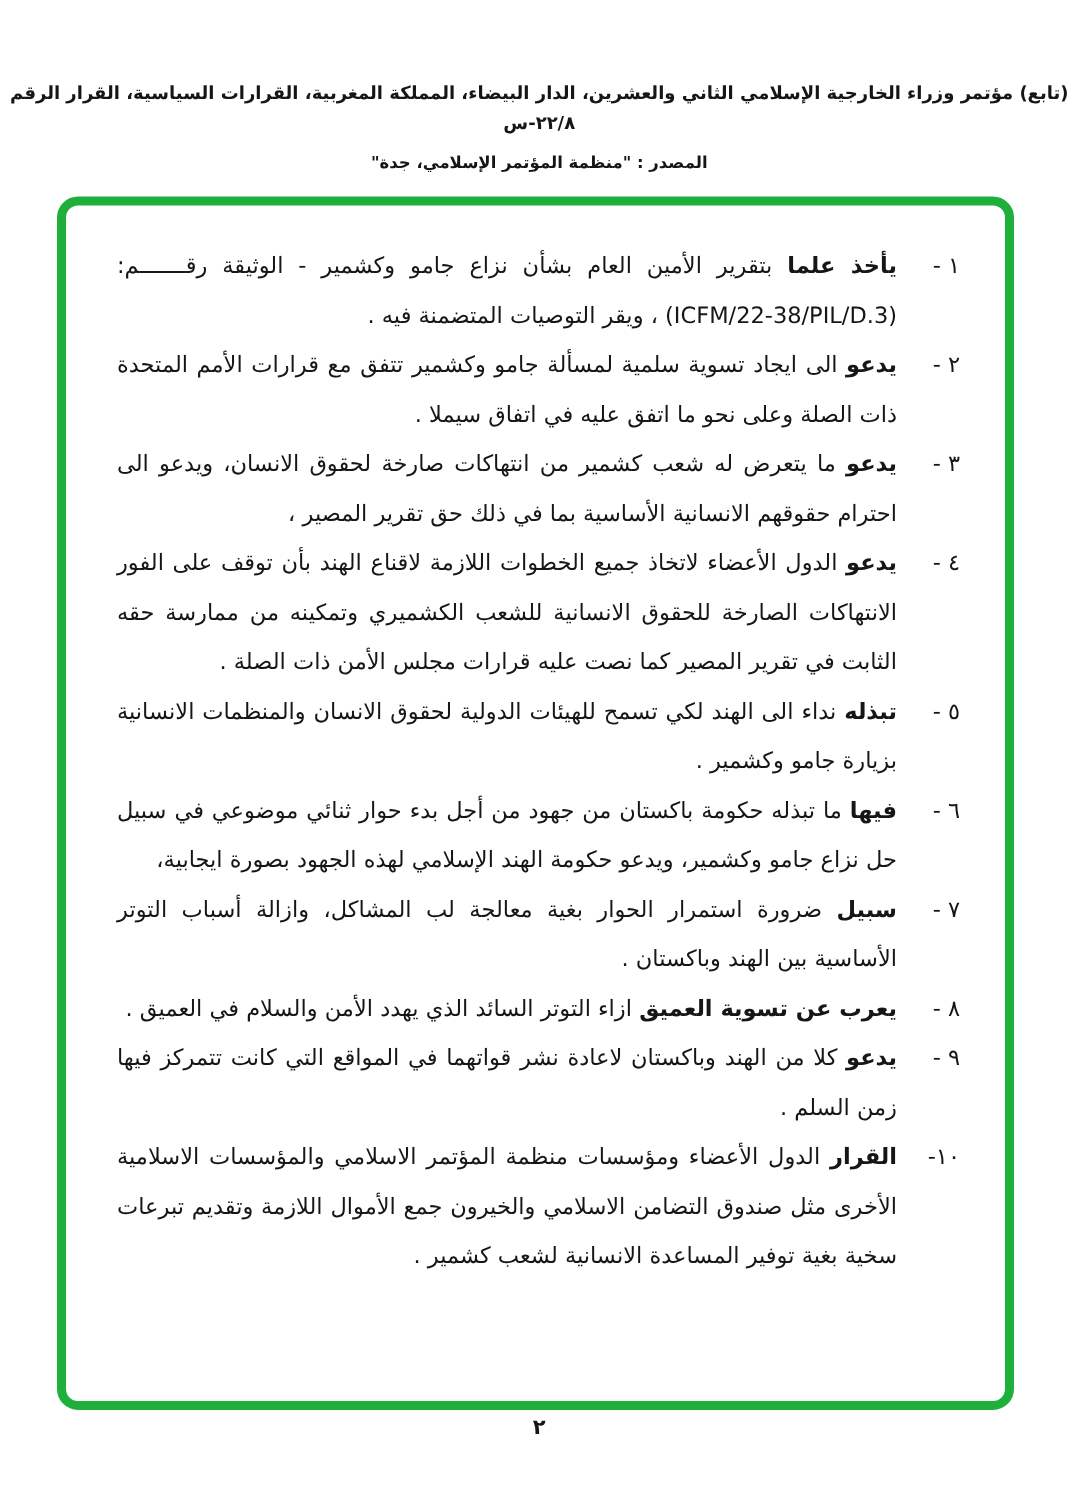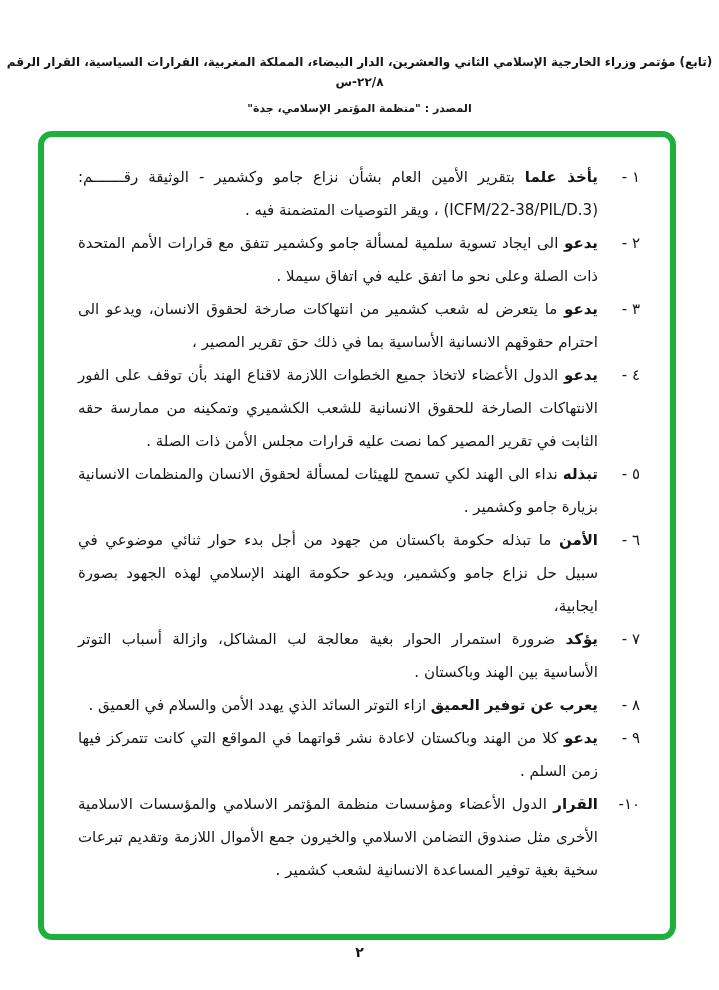--- a/index.html
+++ b/index.html
@@ -95,36 +95,36 @@
           <div class="txt"><span class="lead">يدعو</span><span> ما يتعرض له شعب كشمير من انتهاكات صارخة لحقوق الانسان، ويدعو الى احترام حقوقهم الانسانية الأساسية بما في ذلك حق تقرير المصير ،</span></div>
         </li>
 
         <li class="clause">
           <span class="num">٤ -</span>
           <div class="txt"><span class="lead">يدعو</span><span> الدول الأعضاء لاتخاذ جميع الخطوات اللازمة لاقناع الهند بأن توقف على الفور الانتهاكات الصارخة للحقوق الانسانية للشعب الكشميري وتمكينه من ممارسة حقه الثابت في تقرير المصير كما نصت عليه قرارات مجلس الأمن ذات الصلة .</span></div>
         </li>
 
         <li class="clause">
           <span class="num">٥ -</span>
-          <div class="txt"><span class="lead">تبذله</span><span> نداء الى الهند لكي تسمح للهيئات لمسألة لحقوق الانسان والمنظمات الانسانية بزيارة جامو وكشمير .</span></div>
+          <div class="txt"><span class="lead">تبذله</span><span> نداء الى الهند لكي تسمح للهيئات الدولية لحقوق الانسان والمنظمات الانسانية بزيارة جامو وكشمير .</span></div>
         </li>
 
         <li class="clause">
           <span class="num">٦ -</span>
-          <div class="txt"><span class="lead">الأمن</span><span> ما تبذله حكومة باكستان من جهود من أجل بدء حوار ثنائي موضوعي في سبيل حل نزاع جامو وكشمير، ويدعو حكومة الهند الإسلامي لهذه الجهود بصورة ايجابية،</span></div>
+          <div class="txt"><span class="lead">فيها</span><span> ما تبذله حكومة باكستان من جهود من أجل بدء حوار ثنائي موضوعي في سبيل حل نزاع جامو وكشمير، ويدعو حكومة الهند الإسلامي لهذه الجهود بصورة ايجابية،</span></div>
         </li>
 
         <li class="clause">
           <span class="num">٧ -</span>
-          <div class="txt"><span class="lead">يؤكد</span><span> ضرورة استمرار الحوار بغية معالجة لب المشاكل، وازالة أسباب التوتر الأساسية بين الهند وباكستان .</span></div>
+          <div class="txt"><span class="lead">سبيل</span><span> ضرورة استمرار الحوار بغية معالجة لب المشاكل، وازالة أسباب التوتر الأساسية بين الهند وباكستان .</span></div>
         </li>
 
         <li class="clause">
           <span class="num">٨ -</span>
-          <div class="txt"><span class="lead">يعرب عن توفير العميق</span><span> ازاء التوتر السائد الذي يهدد الأمن والسلام في العميق .</span></div>
+          <div class="txt"><span class="lead">يعرب عن تسوية العميق</span><span> ازاء التوتر السائد الذي يهدد الأمن والسلام في العميق .</span></div>
         </li>
 
         <li class="clause">
           <span class="num">٩ -</span>
           <div class="txt"><span class="lead">يدعو</span><span> كلا من الهند وباكستان لاعادة نشر قواتهما في المواقع التي كانت تتمركز فيها زمن السلم .</span></div>
         </li>
 
         <li class="clause">
           <span class="num">١٠-</span>
           <div class="txt"><span class="lead">القرار</span><span> الدول الأعضاء ومؤسسات منظمة المؤتمر الاسلامي والمؤسسات الاسلامية الأخرى مثل صندوق التضامن الاسلامي والخيرون جمع الأموال اللازمة  وتقديم تبرعات سخية بغية توفير المساعدة الانسانية لشعب كشمير .</span></div>

